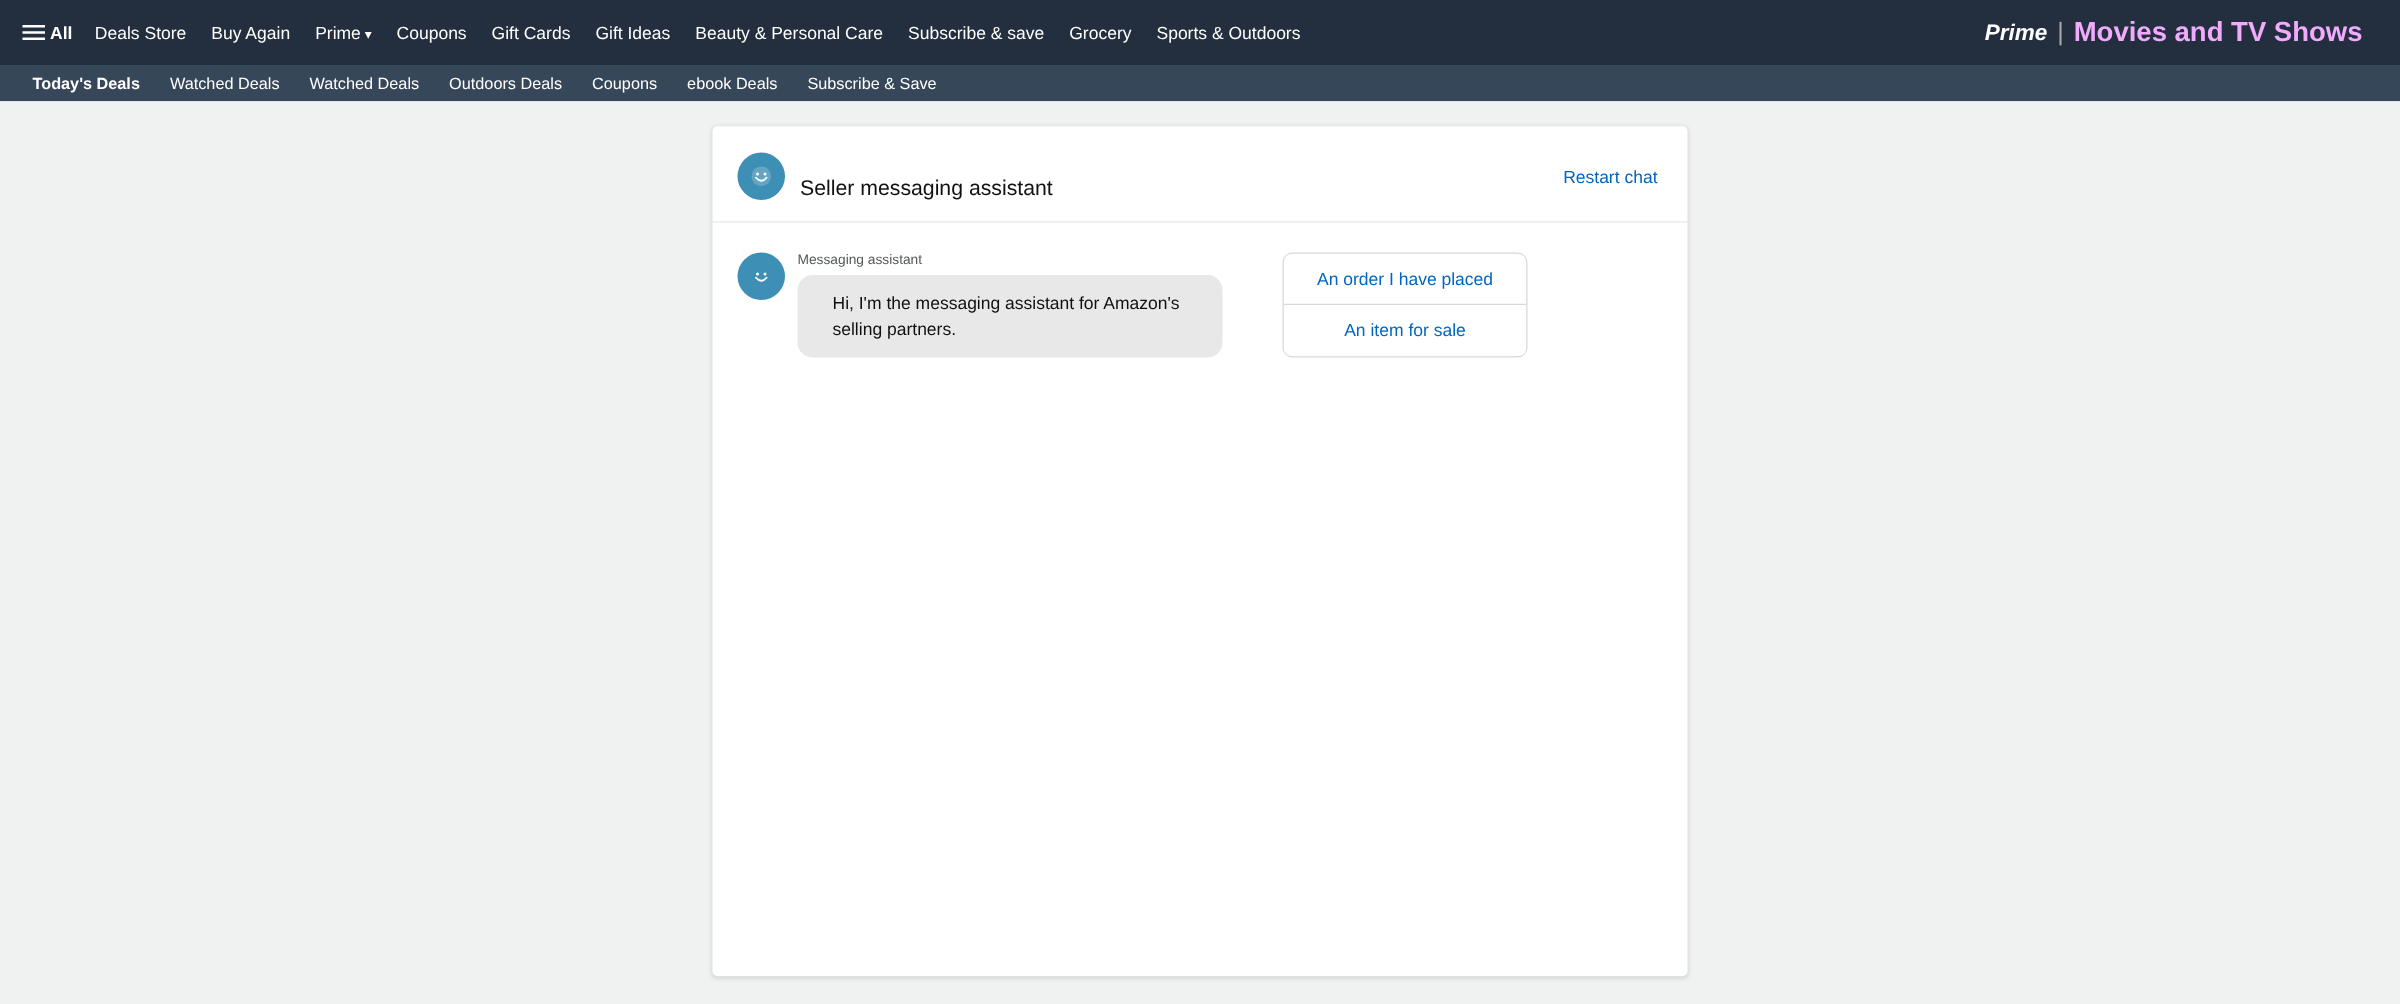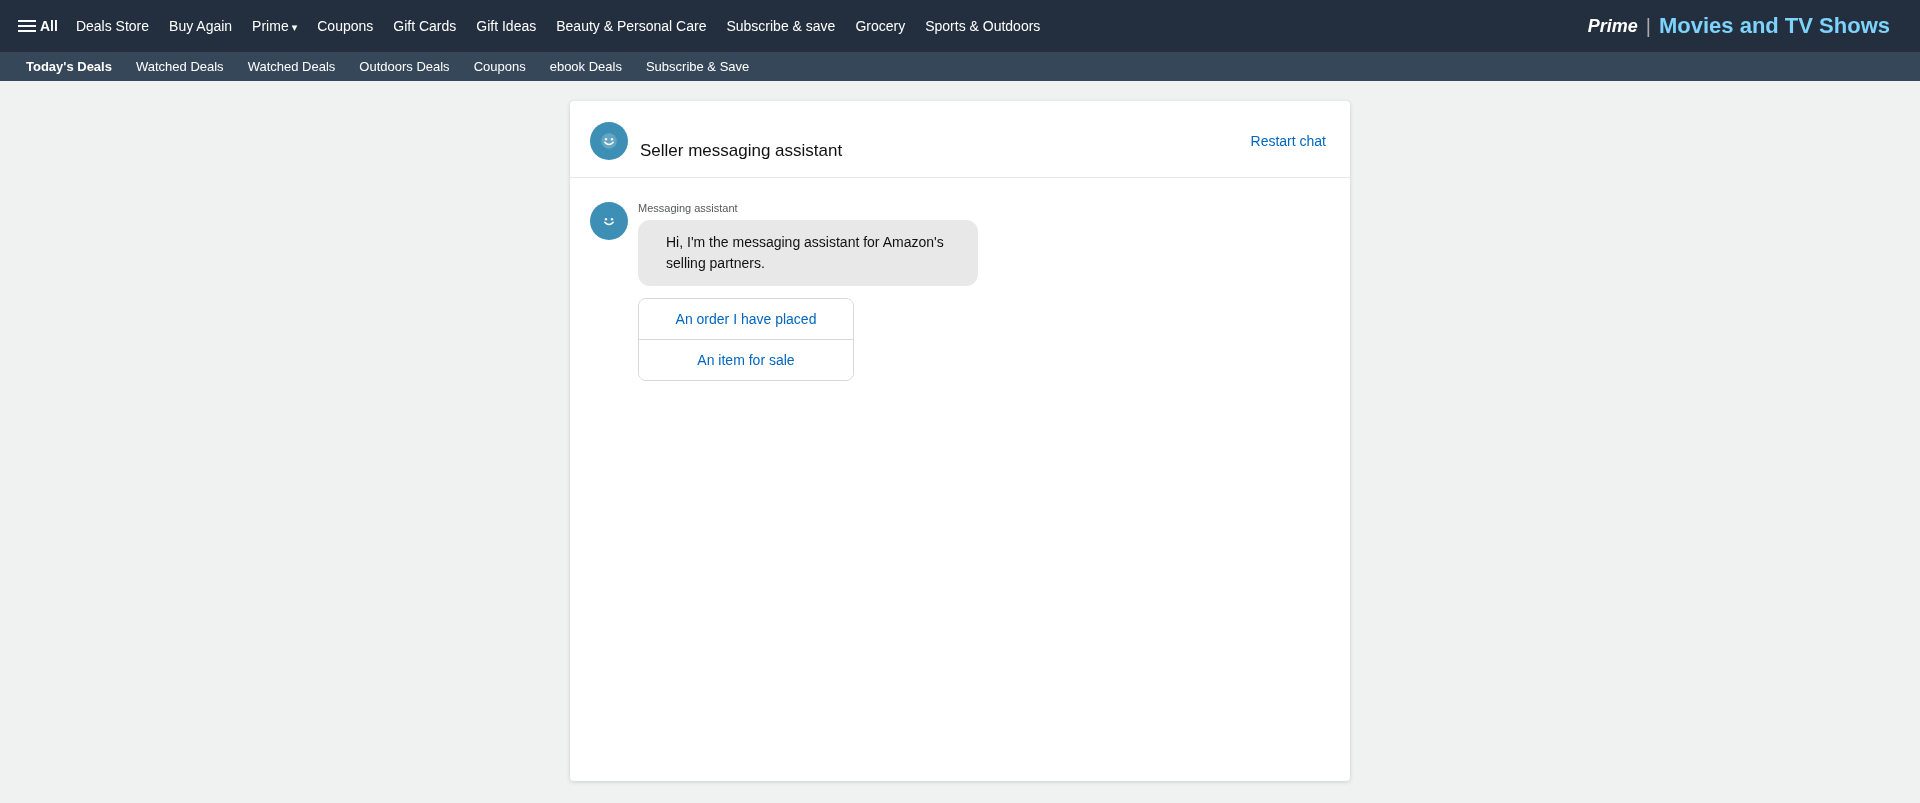--- a/index.html
+++ b/index.html
@@ -44,21 +44,21 @@
       background: #232f3e;
       color: #fff;
       font-size: 20px;
       padding: 0 20px;
       display: flex;
       align-items: center;
       height: 44px;
     }
     .prime-promo .prime-label { font-size: 18px; font-style: italic; font-weight: bold; color: #fff; }
     .prime-promo .divider { margin: 0 8px; color: #aaa; }
-    .prime-promo .promo-text { font-size: 22px; font-weight: bold; color: #7dd3fc; }
+    .prime-promo .promo-text { font-size: 22px; font-weight: bold; color: #f0abfc; }
 
     
     .second-nav {
       background: #37475a;
       color: #fff;
       display: flex;
       align-items: center;
       padding: 0 16px;
       height: 29px;
       gap: 4px;
@@ -116,22 +116,21 @@
       cursor: pointer;
       background: none;
       border: none;
       text-decoration: none;
     }
 
     
     .chat-body {
       padding: 24px 20px;
       display: flex;
-      flex-direction: column;
-      gap: 12px;
+      flex-direction: row;
     }
 
     .message-row {
       display: flex;
       align-items: flex-start;
       gap: 10px;
     }
 
     .assistant-label {
       font-size: 11px;
@@ -172,21 +171,21 @@
       color: #767676;
       text-align: right;
       margin-top: 4px;
     }
 
     .option-buttons {
       display: flex;
       flex-direction: column;
       gap: 0;
       margin-left: 48px;
-      width: 216px;
+      width: 196px;
       border: 1px solid #d5d9d9;
       border-radius: 8px;
       overflow: hidden;
     }
 
     .option-btn {
       background: #fff;
       border: none;
       border-bottom: 1px solid #d5d9d9;
       padding: 12px 16px;

